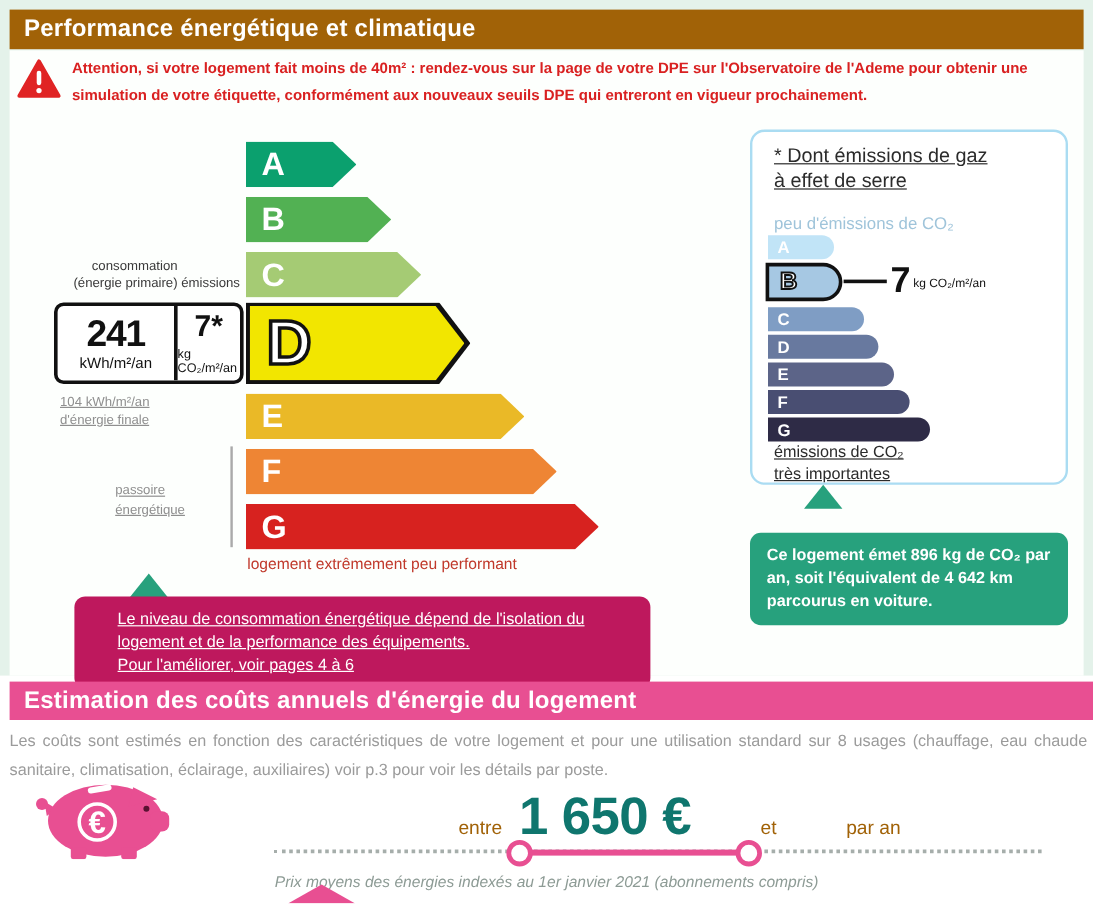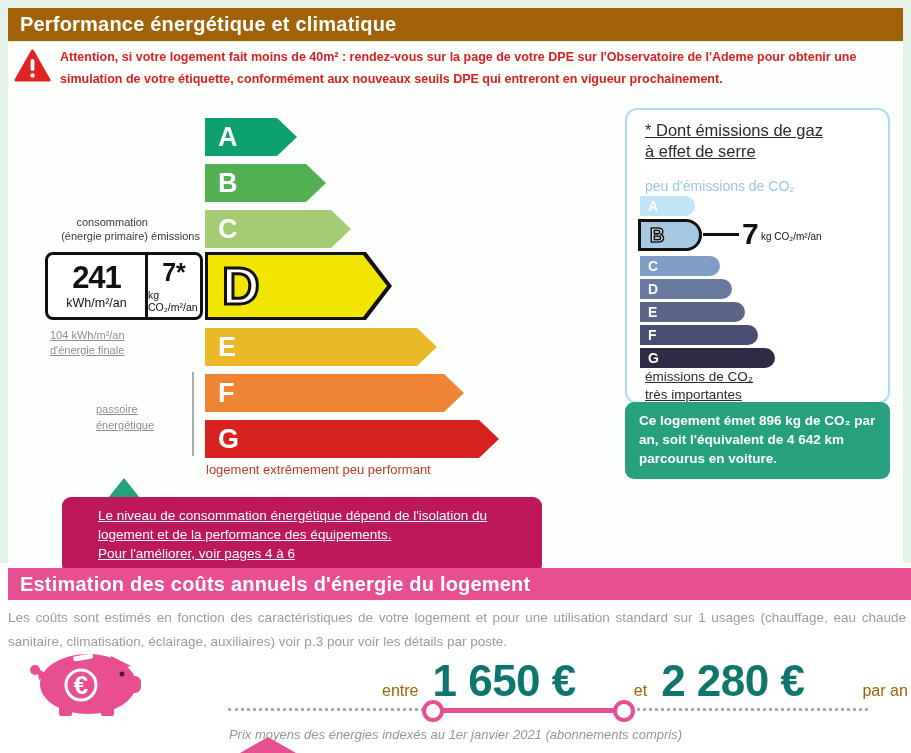--- a/index.html
+++ b/index.html
@@ -195,28 +195,28 @@
   <div class="co2-bar" style="top: 325px; width: 118px; background: rgb(73, 78, 114);">
     <span class="co2-bar-letter">F</span>
   </div>
   <div class="co2-bar" style="top: 348px; width: 135px; background: rgb(46, 43, 70);">
     <span class="co2-bar-letter">G</span>
   </div>
   <div class="co2-high-label preline">émissions de CO₂
 très importantes</div>
 
   <div class="tooltip-pointer" style="left:670px; top:404px;"></div>
-  <div class="green-tooltip" style="left: 625px; top: 402px; width: 265px; background: rgb(39, 161, 125);">
+  <div class="green-tooltip" style="left: 625px; top: 444px; width: 265px; background: rgb(39, 161, 125);">
     <div style="font-weight:bold;">Ce logement émet 896 kg de CO₂ par an, soit l'équivalent de 4 642 km parcourus en voiture.</div>
   </div>
 
   <div class="section-header" style="left: 8px; top: 568px; width: 903px; height: 32px; background: rgb(232, 79, 146);">
     <span>Estimation des coûts annuels d'énergie du logement</span>
   </div>
-  <div class="costs-desc">Les coûts sont estimés en fonction des caractéristiques de votre logement et pour une utilisation standard sur 1 usages (chauffage, eau chaude sanitaire, climatisation, éclairage, auxiliaires) voir p.3 pour voir les détails par poste.</div>
+  <div class="costs-desc">Les coûts sont estimés en fonction des caractéristiques de votre logement et pour une utilisation standard sur 8 usages (chauffage, eau chaude sanitaire, climatisation, éclairage, auxiliaires) voir p.3 pour voir les détails par poste.</div>
 
   <svg style="position:absolute; left:25px; top:650px;" width="122" height="66" viewBox="0 0 122 66">
     <g fill="#e84f92">
       <circle cx="10" cy="20" r="5"></circle>
       <path d="M12 18 L22 24 L14 30 Z"></path>
       <ellipse cx="63" cy="34" rx="48" ry="30"></ellipse>
       <path d="M86 6 L106 16 L82 22 Z"></path>
       <rect x="100" y="26" width="16" height="17" rx="6"></rect>
       <rect x="34" y="56" width="13" height="10" rx="2"></rect>
       <rect x="76" y="56" width="13" height="10" rx="2"></rect>
@@ -224,21 +224,20 @@
     <rect x="48" y="5" width="20" height="5" rx="2.5" fill="#fff" transform="rotate(-10 58 7)"></rect>
     <circle cx="56" cy="35" r="15" fill="none" stroke="#fff" stroke-width="3"></circle>
     <text x="56" y="44" font-size="26" font-weight="bold" fill="#fff" text-anchor="middle" font-family="Liberation Sans, sans-serif">€</text>
     <circle cx="97" cy="24" r="2.5" fill="#5a1232"></circle>
   </svg>
 
   <div class="cost-row">
     <span class="cost-small">entre</span>
     <span class="cost-big">1 650 €</span>
     <span class="cost-small">et</span>
-    <span class="cost-big">2 280 €</span>
     <span class="cost-small">par an</span>
   </div>
 
   <div class="slider-dotted"></div>
   <div class="slider-solid" style="background: rgb(232, 79, 146);"></div>
   <div class="slider-knob" style="left:422px;"></div>
   <div class="slider-knob" style="left:613px;"></div>
   <div class="cost-note">Prix moyens des énergies indexés au  1er janvier 2021 (abonnements compris)</div>
 
   <div class="bottom-pointer"></div>

